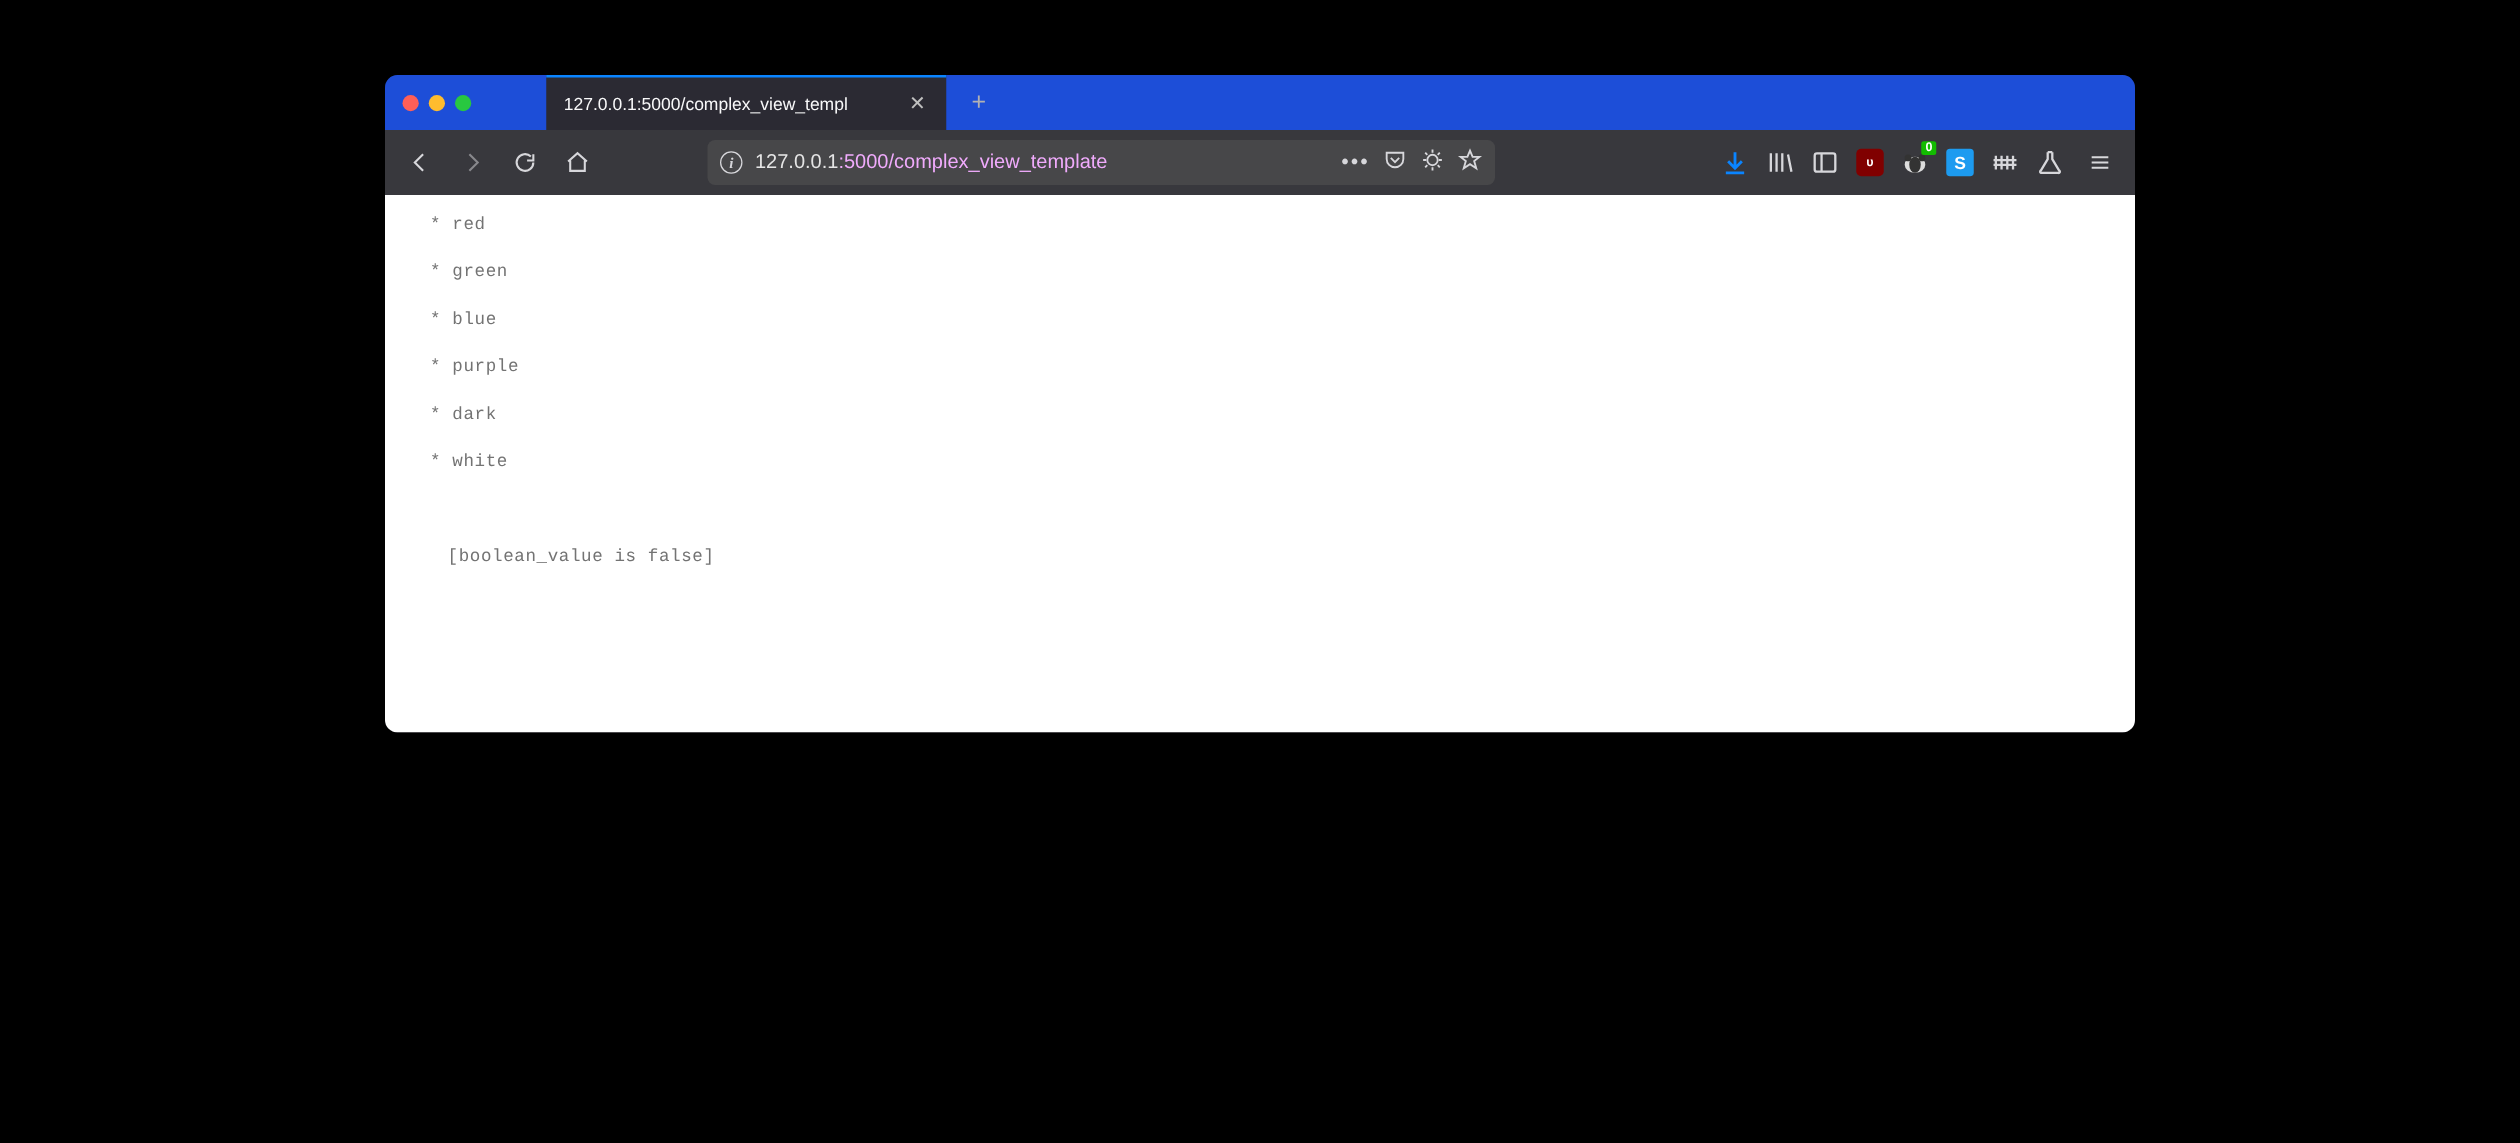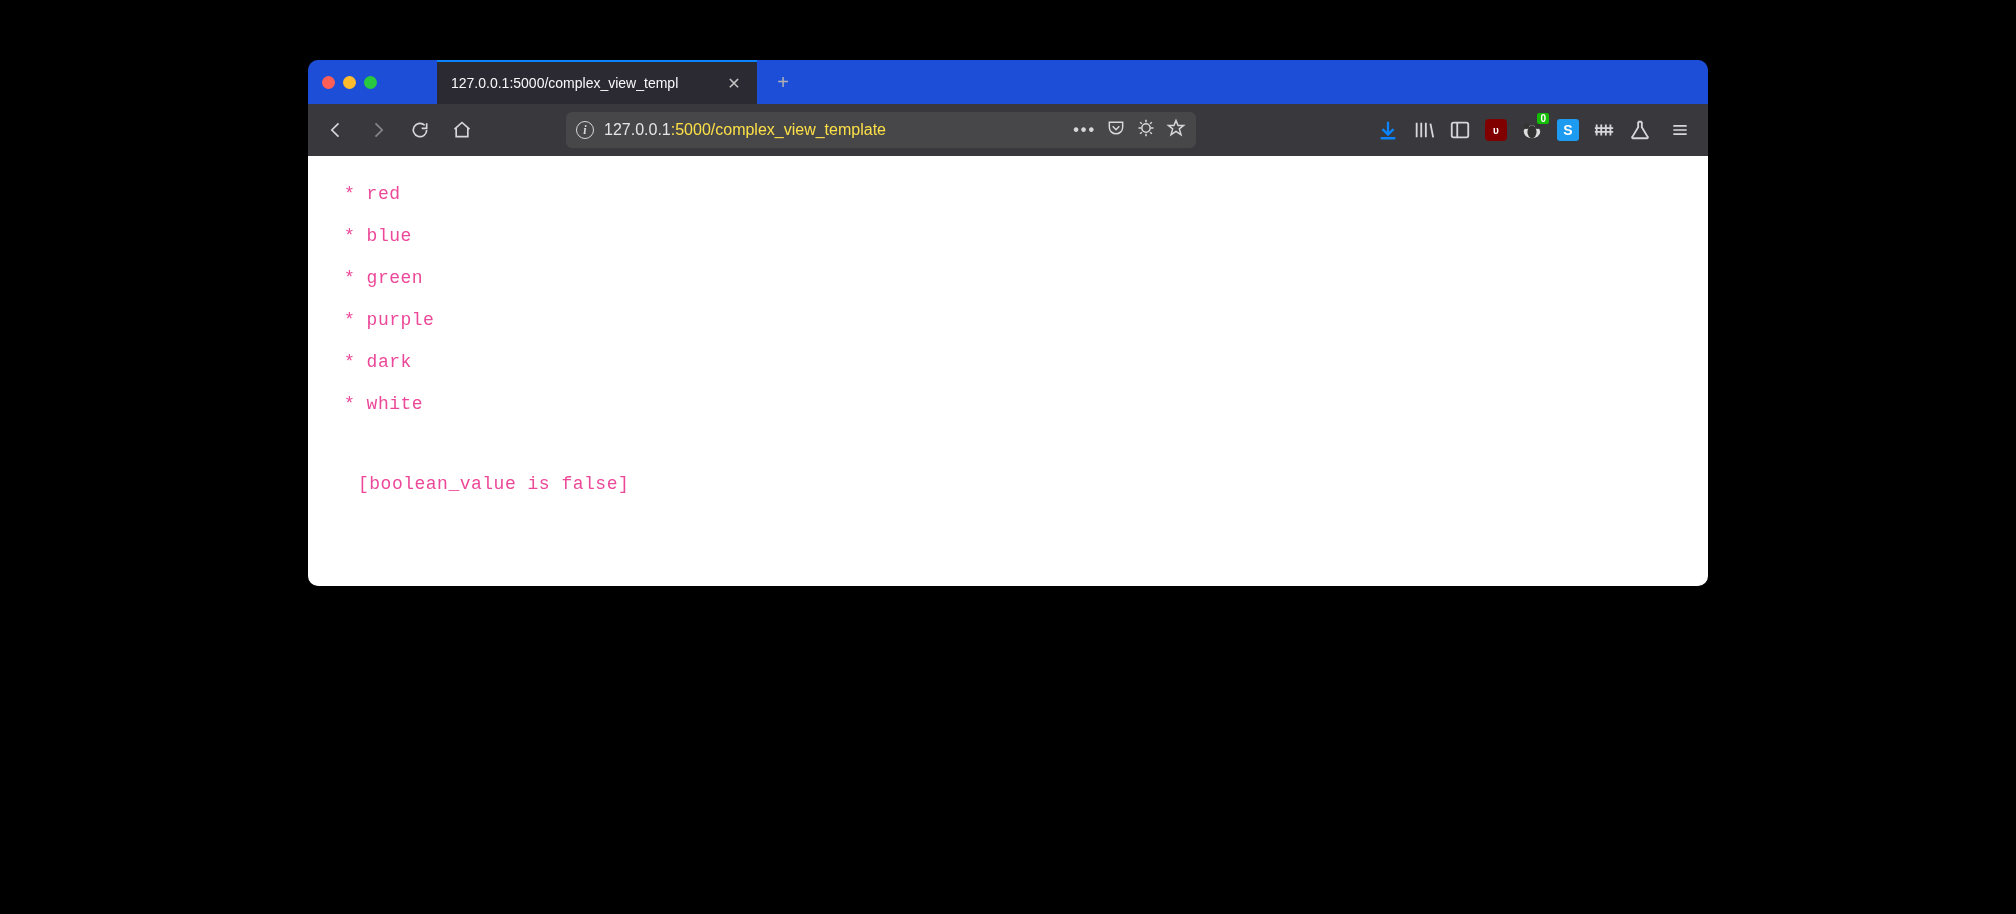--- a/index.html
+++ b/index.html
@@ -85,44 +85,44 @@
     margin: 0 60px 0 80px;
     width: 630px;
     gap: 10px;
   }
   .urlbar .info-ic {
     width: 18px; height:18px; border:1.5px solid #d7d7db; border-radius:50%;
     display:flex;align-items:center;justify-content:center;font-size:12px;font-weight:bold;
     font-style: italic; font-family: serif;
   }
   .urlbar .host { color: #e5e5e5; }
-  .urlbar .path { color: #fde047; }
+  .urlbar .path { color: #f0abfc; }
   .urlbar .spacer { flex: 1; }
   .urlbar .dots { letter-spacing: 2px; color:#d7d7db; font-weight: bold; }
   .urlbar .ic { color:#d7d7db; }
   .urlbar .ic svg { width:20px;height:20px;stroke:currentColor;fill:none;stroke-width:1.8; }
   .toolbar-right {
     margin-left: auto;
     display:flex; align-items:center; gap:8px;
   }
   .ext-ic { width:28px; height:28px; display:flex; align-items:center; justify-content:center; position:relative; }
   .ext-ic svg { width:22px; height:22px; }
   .dl-ic { color:#0a84ff; }
   .badge-s { background:#1d9bf0; color:#fff; width:22px;height:22px;border-radius:3px;display:flex;align-items:center;justify-content:center;font-weight:bold;font-size:14px; }
   .ublock { background:#800000; width:22px;height:22px;border-radius:4px;display:flex;align-items:center;justify-content:center; }
   .ublock span{ color:#fff; font-size:10px; font-weight:bold; }
   .mini-badge { position:absolute; top:-3px; right:-3px; background:#12bc00; color:#fff; font-size:10px; padding:0 3px; border-radius:2px; font-weight:bold; }
   
   .viewport {
     background: #fff;
     min-height: 430px;
-    padding: 28px 36px;
+    padding: 16px 36px;
     font-family: "Courier New", Courier, monospace;
-    font-size: 18px;
-    color: #ec4899;
+    font-size: 14px;
+    color: #737373;
   }
   .color-line { margin-bottom: 22px; letter-spacing: 0.5px; }
   .boolean-line { margin-top: 60px; margin-left: 14px; letter-spacing: 0.5px; }
 </style>
 </head>
 <body>
 
 <div class="browser-window">
 
   <div class="titlebar">
@@ -233,22 +233,22 @@
         <svg viewBox="0 0 24 24" stroke="currentColor" stroke-width="2">
             <path d="M4 7h16M4 12h16M4 17h16"></path>
           </svg>
       </div>
     </div>
   </div>
 
   <div class="viewport">
     <div id="color-list">
         <div class="color-line">* red</div>
+        <div class="color-line">* green</div>
         <div class="color-line">* blue</div>
-        <div class="color-line">* green</div>
         <div class="color-line">* purple</div>
         <div class="color-line">* dark</div>
         <div class="color-line">* white</div>
       </div>
     <div class="boolean-line">[boolean_value is false]</div>
   </div>
 
 </div>
 
 </body></html>

